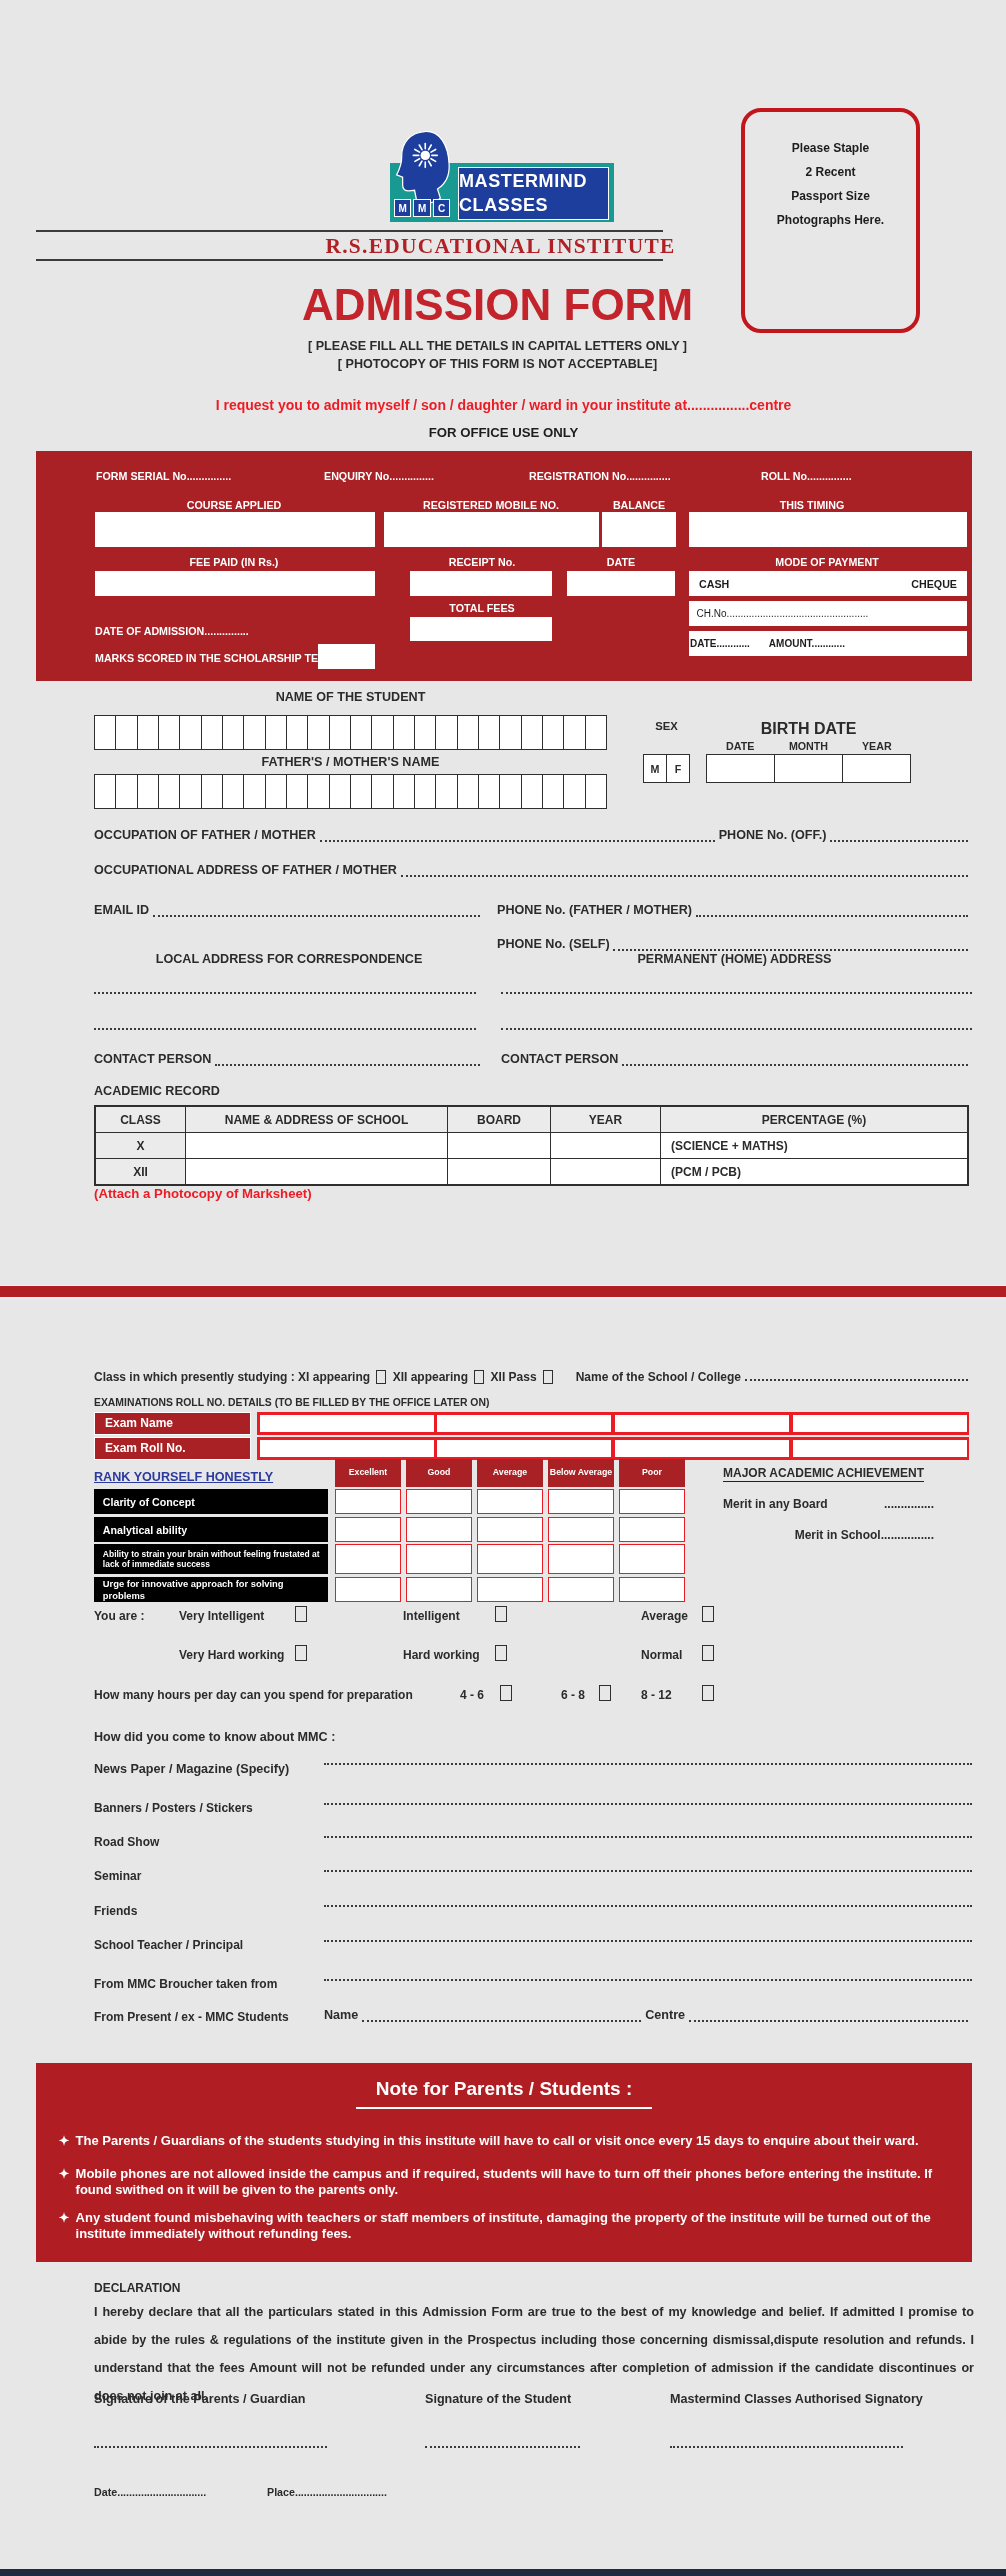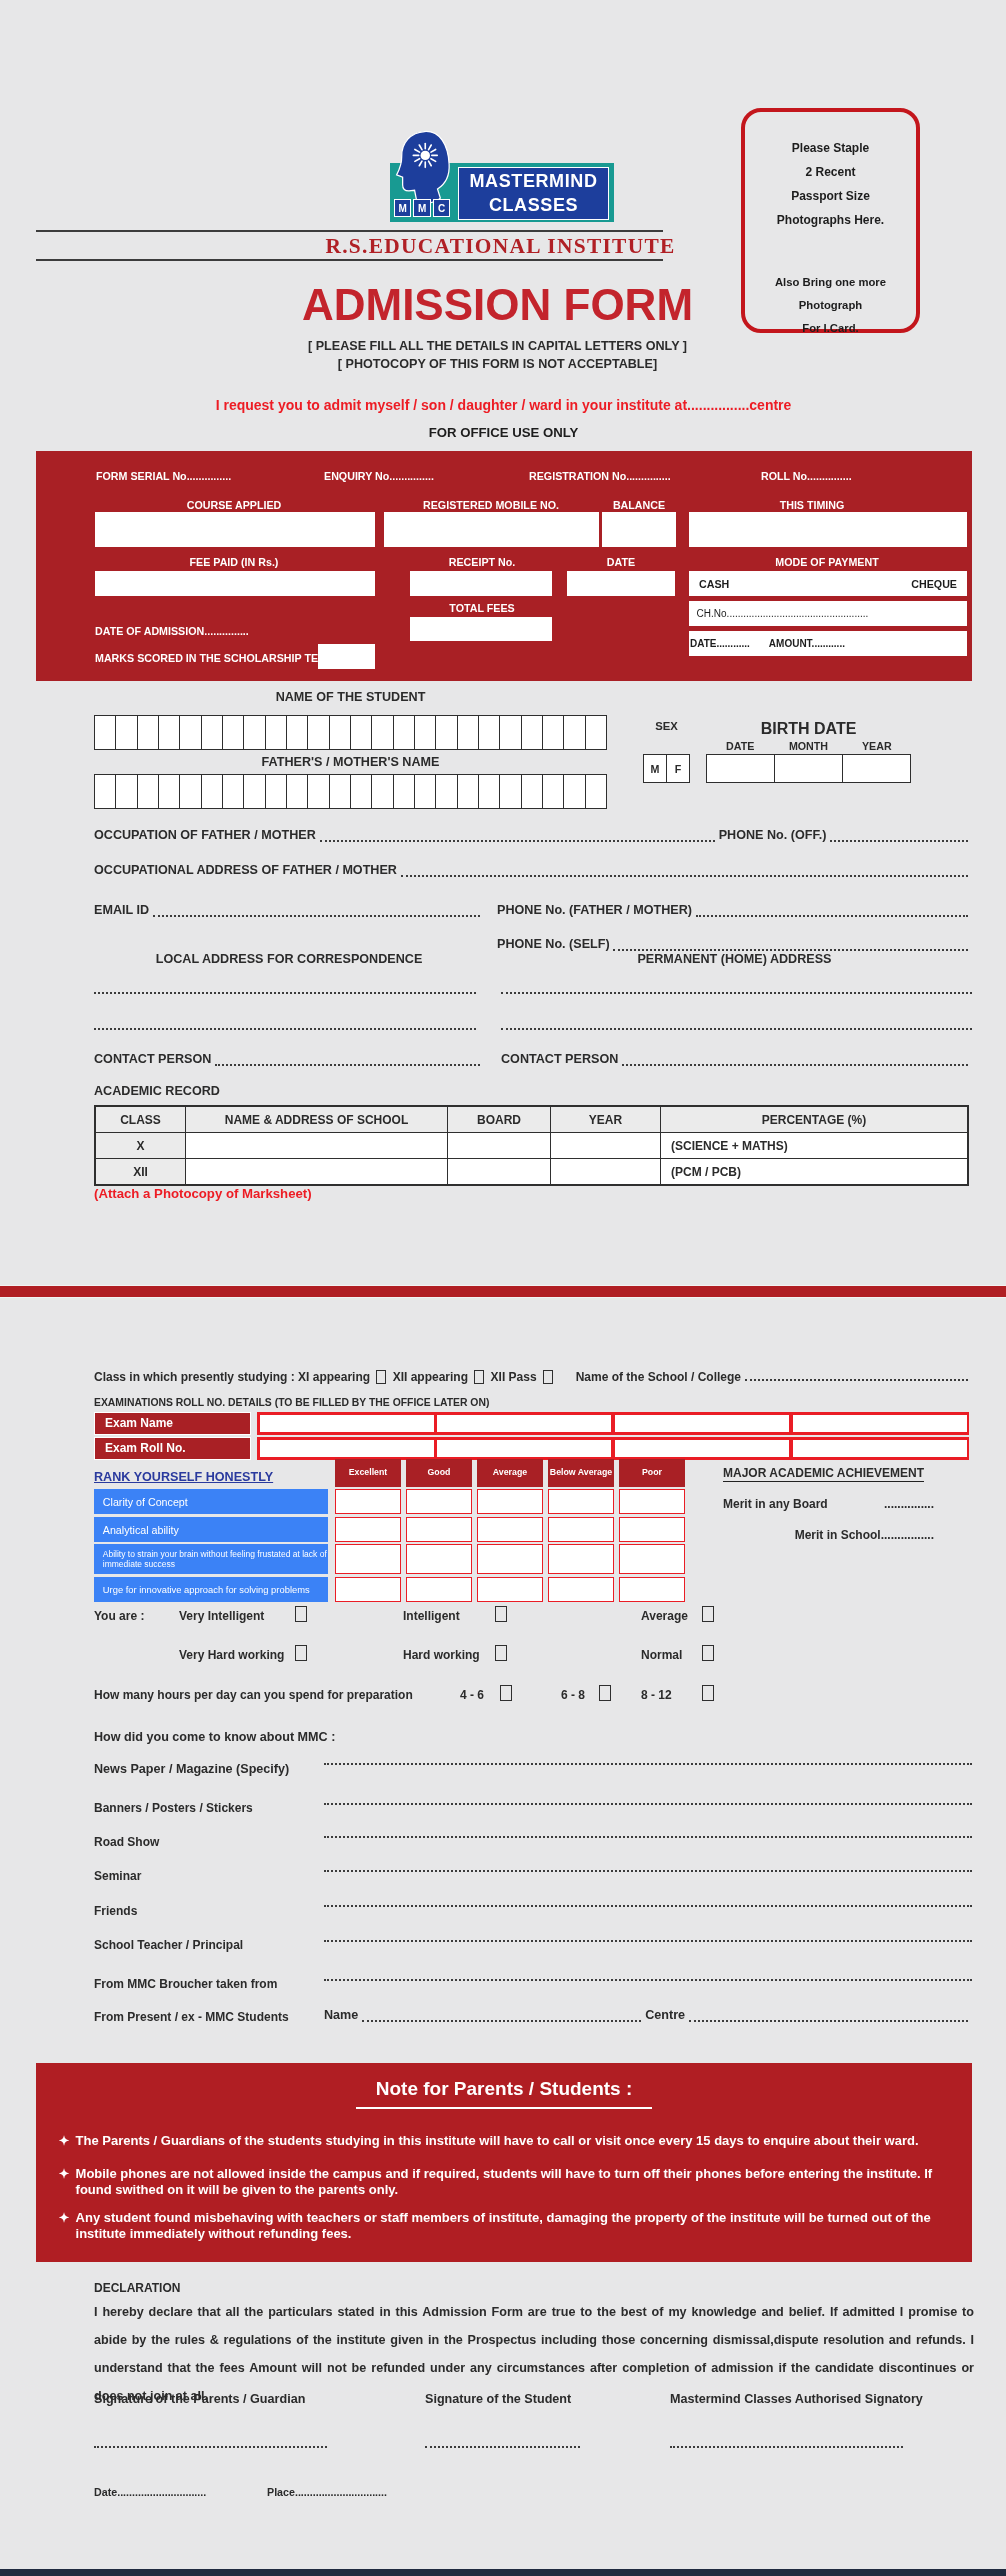--- a/index.html
+++ b/index.html
@@ -13,21 +13,21 @@
   .lead{flex:1 1 auto;height:8.8px;border-bottom:2.5px dotted #3b3b3b;margin:0 3.8px}
   .frow{position:absolute;display:flex;align-items:flex-end;font-weight:bold}
   .cb{display:inline-block;width:12px;height:15.7px;border:1.3px solid #2f2f2f;vertical-align:-3.1px;background:transparent}
   .cgrid{position:absolute;display:flex;background:#fff;border:1.9px solid #2e2e2e}
   .cgrid .cell{flex:1;border-right:1.3px solid #2e2e2e}
   .cgrid .cell:last-child{border-right:none}
   .mfcell{flex:1;border-right:1.9px solid #2e2e2e;display:flex;align-items:center;justify-content:center;font-weight:bold;font-size:10.7px}
   .mfcell:last-child{border-right:none}
   
   .teal{position:absolute;background:#189a92}
-  .brandbox{position:absolute;background:#1d3e9c;border:1.9px solid #fff;color:#fff;text-align:center;font-weight:bold}
+  .brandbox{position:absolute;background:#1d3e9c;border:1.9px solid #fff;color:#fff;font-weight:bold}
   .mmcbox{width:17.6px;height:18px;background:#1d3e9c;border:1.3px solid #fff;color:#fff;font-weight:bold;font-size:10px;display:flex;align-items:center;justify-content:center}
   .hline{position:absolute;height:1.9px;background:#3c3c3c}
   
   .office{position:absolute;left:36px;top:451px;width:936px;height:230px;background:#a92025}
   .office .lbl{position:absolute;color:#fff;font-weight:bold;font-size:10.7px;white-space:nowrap}
   .office .lblc{transform:translateX(-50%)}
   
   .actbl{position:absolute;left:94px;top:1105px;width:875px;border:2.5px solid #2f2f2f;background:#fff}
   .acrow{display:flex;height:26px;border-top:1.9px solid #2f2f2f}
   .acrow.head{height:25px;border-top:none;background:#ebebeb}
@@ -39,21 +39,21 @@
   
   .divider{position:absolute;left:0;top:1285px;width:1007px;height:13.2px;background:#b01e23;border-top:1.3px solid #f2f2f2;border-bottom:1.3px solid #f2f2f2}
   
   .exrow{position:absolute;left:94px;width:875px;display:flex;height:22.7px}
   .exlabel{width:157px;background:#a92025;color:#fff;font-weight:bold;font-size:12px;display:flex;align-items:center;padding-left:10px;margin-right:6.3px;border:1.3px solid #fff}
   .excells{flex:1;display:flex;background:#ea1d25;padding:2.5px;gap:3.8px}
   .excells .xc{flex:1;background:#fff}
   
   .rkhead{position:absolute;left:335px;top:1459px;width:350px;display:flex;gap:5px}
   .rkhead .hc{flex:1;background:#a92025;color:#fff;font-weight:bold;font-size:8.8px;display:flex;align-items:center;justify-content:center;text-align:center;line-height:9.4px}
-  .rklabel{position:absolute;left:94px;width:234px;background:#3b82f6;color:#fff;font-weight:normal;display:flex;align-items:center;padding-left:8.8px;font-size:10.7px;line-height:12px}
+  .rklabel{position:absolute;left:94px;width:234px;background:#000000;color:#fff;font-weight:bold;display:flex;align-items:center;padding-left:8.8px;font-size:10.7px;line-height:12px}
   .rkrow{position:absolute;left:335px;width:350px;display:flex;gap:5px}
   .rkrow .bc{flex:1;background:#fff;border:1.9px solid #ea1d25}
   
   .notebox{position:absolute;left:36px;top:2063px;width:936px;height:199px;background:#b01e23;color:#fff}
   .nb{position:absolute;left:22.7px;width:896px;display:flex;gap:6.3px;font-weight:bold;font-size:13px;line-height:16.4px;color:#fff}
   .nb .star{flex:0 0 auto;font-size:12.6px}
   .staple{position:absolute;left:741px;top:108px;width:179px;height:225px;border:4.4px solid #c3161c;border-radius:20px}
   .staple .ln{font-weight:bold;font-size:12px;text-align:center;line-height:24px;color:#1d1d1d}
   .bottomstrip{position:absolute;left:0;top:2569px;width:1007px;height:7px;background:#202b3f}
 </style>
@@ -101,24 +101,20 @@
   <div class="t ctr" style="left:183px;top:339px;width:629px;font-size:12.6px">[ PLEASE FILL ALL THE DETAILS IN CAPITAL LETTERS ONLY ]</div>
   <div class="t ctr" style="left:183px;top:357px;width:629px;font-size:12.6px">[ PHOTOCOPY OF THIS FORM IS NOT ACCEPTABLE]</div>
 
   <div class="staple">
     <div style="position:absolute;left:0;top:24px;width:100%">
       <div class="ln">Please Staple</div>
       <div class="ln">2 Recent</div>
       <div class="ln">Passport Size</div>
       <div class="ln">Photographs Here.</div>
     </div>
-    <div style="position:absolute;left:0;top:159px;width:100%">
-      <div class="ln" style="font-size:11.3px;line-height:23px">Also Bring one more Photograph</div>
-      <div class="ln" style="font-size:11.3px;line-height:23px">For I.Card.</div>
-    </div>
   </div>
 
   <div class="t ctr" style="left:63px;top:397px;width:881px;font-size:14px;color:#ed1c24">I request you to admit myself / son / daughter / ward in your institute at................centre</div>
   <div class="t ctr" style="left:63px;top:425px;width:881px;font-size:13.2px;color:#1d1d1d">FOR OFFICE USE ONLY</div>
 
   <div class="office">
     <span class="lbl" style="left:60px;top:19px">FORM SERIAL No...............</span>
     <span class="lbl" style="left:288px;top:19px">ENQUIRY No...............</span>
     <span class="lbl" style="left:493px;top:19px">REGISTRATION No...............</span>
     <span class="lbl" style="left:725px;top:19px">ROLL No...............</span>

